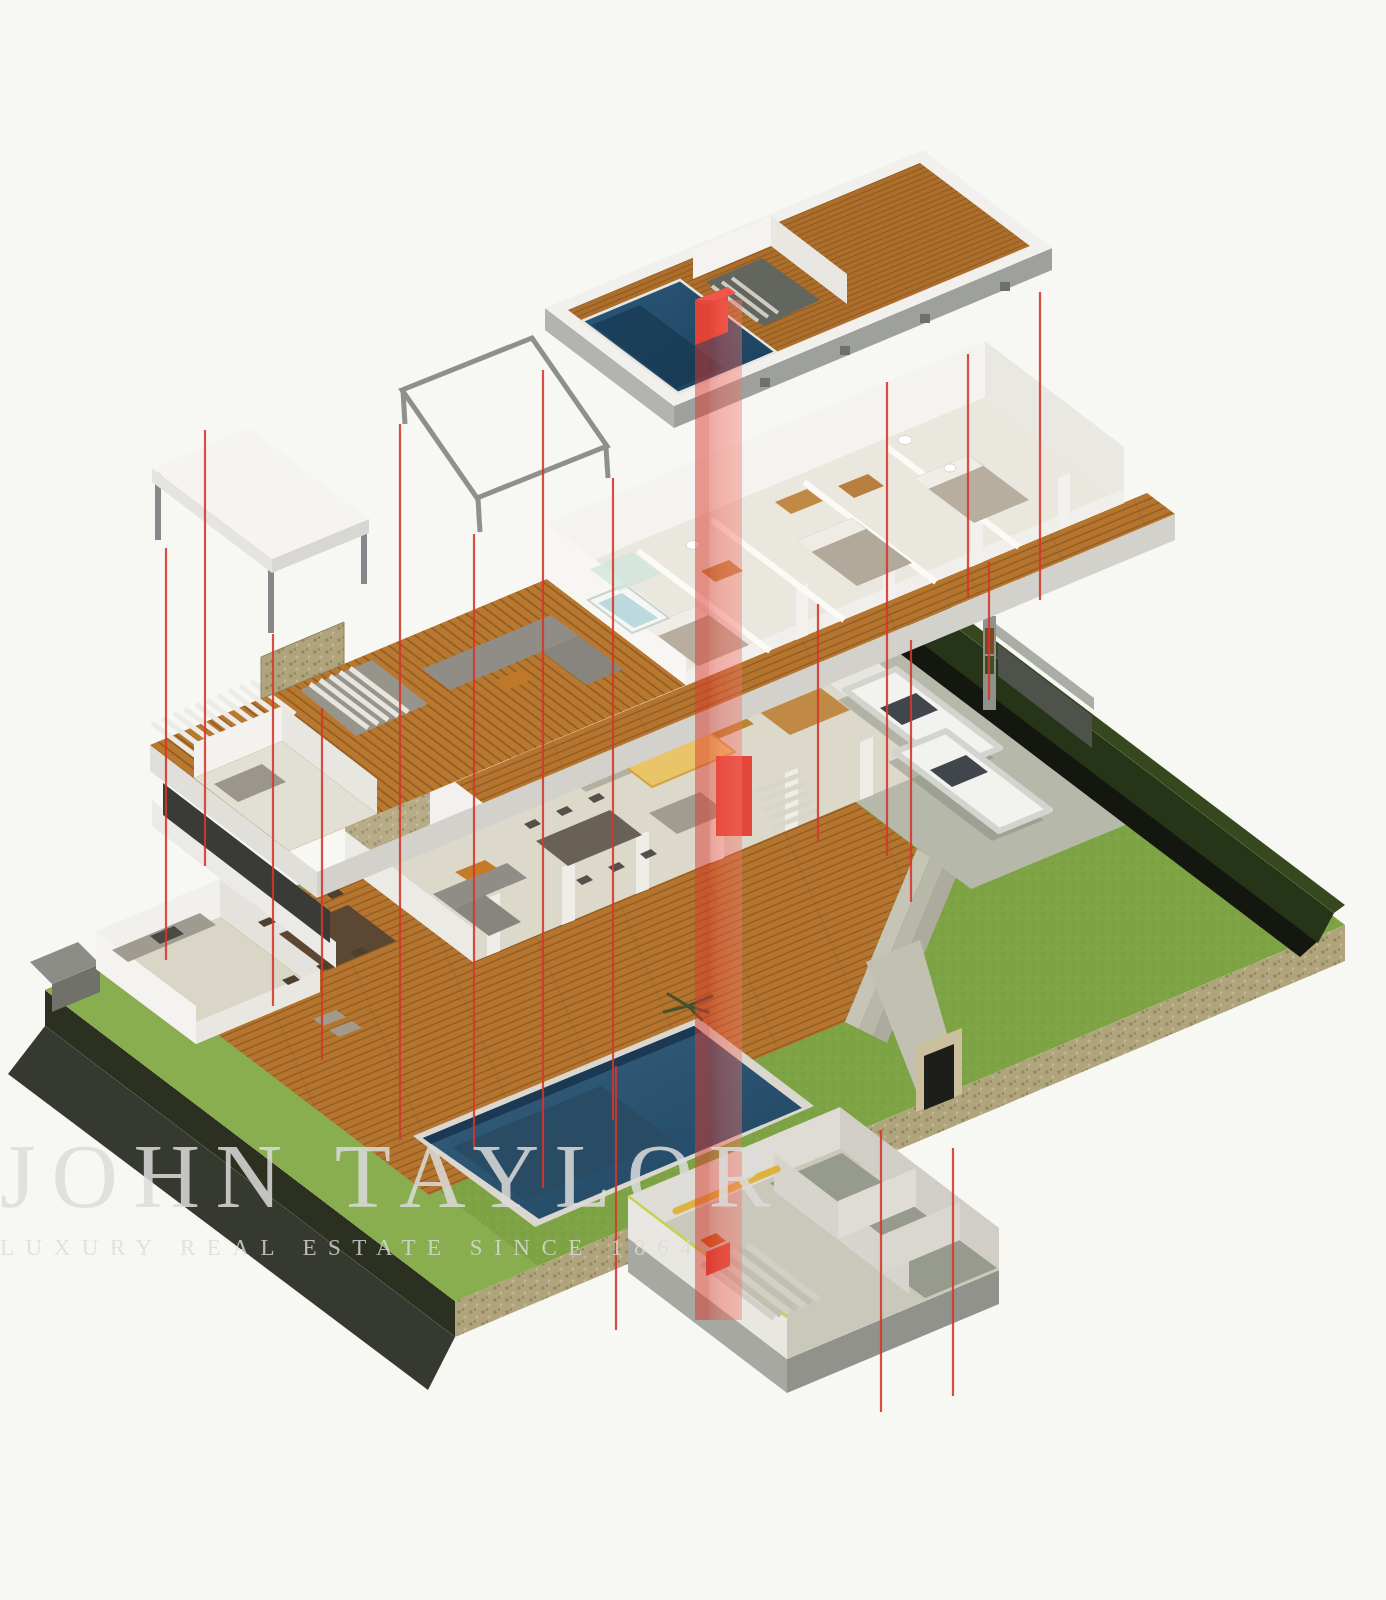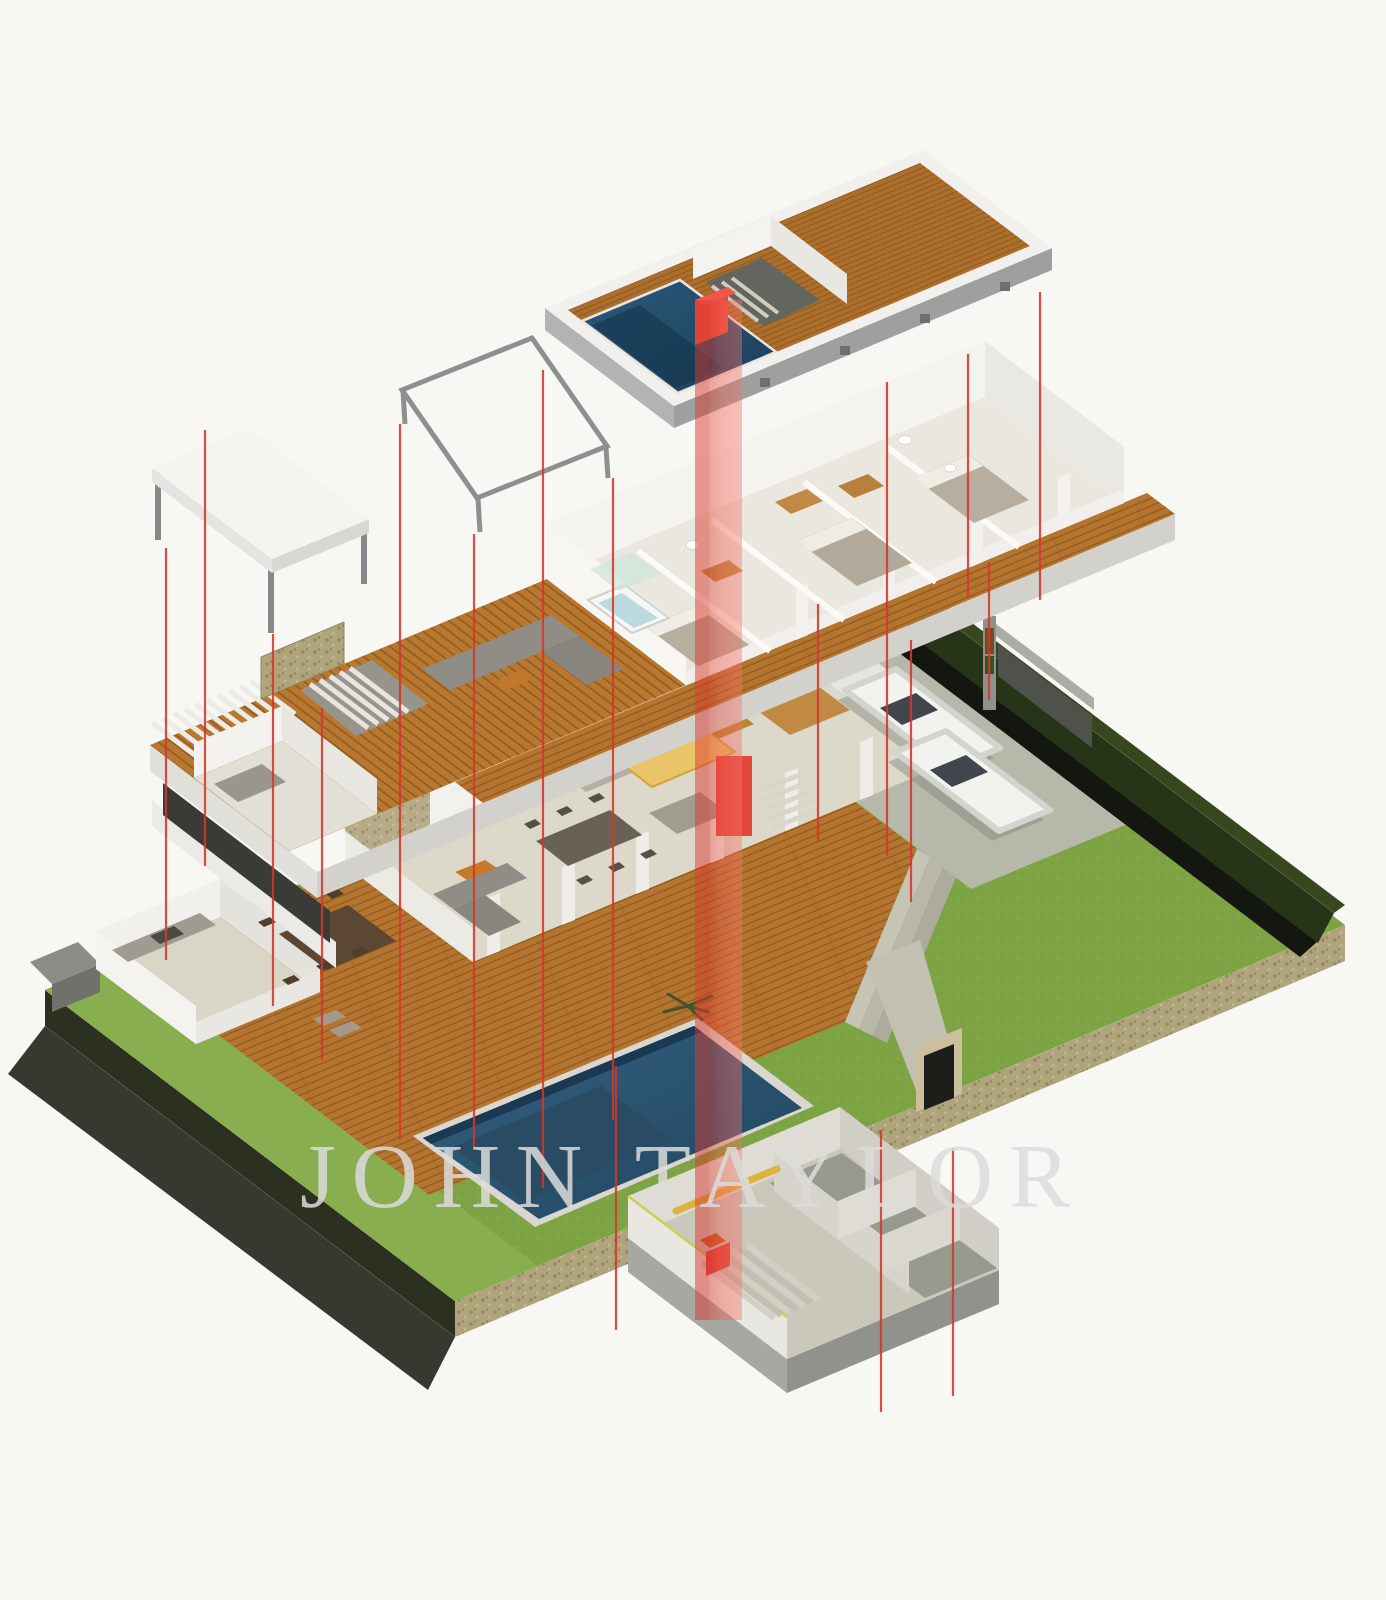--- a/index.html
+++ b/index.html
@@ -4,21 +4,21 @@
 <style>
   html,body{margin:0;padding:0;}
   body{
     width:1386px;height:1600px;position:relative;overflow:hidden;
     background:var(--background,#f7f7f4);
     font-family:"Liberation Serif", serif;
   }
   #stage{position:absolute;left:0;top:0;width:1386px;height:1600px;}
   svg{display:block}
   .watermark{
-    position:absolute;left:0;right:0;top:1128px;text-align:center;
+    position:absolute;left:0;right:0;top:1128px;
     pointer-events:none;user-select:none;
   }
   .wm-brand{
     font-size:92px;font-weight:400;letter-spacing:.17em;line-height:1.05;
     color:var(--watermark,#dcdcdb);opacity:.85;white-space:nowrap;
   }
   .wm-tagline{
     margin-top:10px;font-size:23px;letter-spacing:.5em;
     color:var(--watermark,#dcdcdb);opacity:.8;white-space:nowrap;
   }
@@ -383,14 +383,15 @@
     <line x1="989" y1="562" x2="989" y2="700"></line>
     <line x1="1040" y1="292" x2="1040" y2="600"></line>
     <line x1="616" y1="1066" x2="616" y2="1330"></line>
     <line x1="881" y1="1130" x2="881" y2="1412"></line>
     <line x1="953" y1="1148" x2="953" y2="1396"></line>
   </g>
 </svg>
 
 <div class="watermark">
   <div class="wm-brand">JOHN TAYLOR</div>
+  <div class="wm-tagline">LUXURY REAL ESTATE SINCE 1864</div>
 </div>
 </div>
 
 </body></html>

